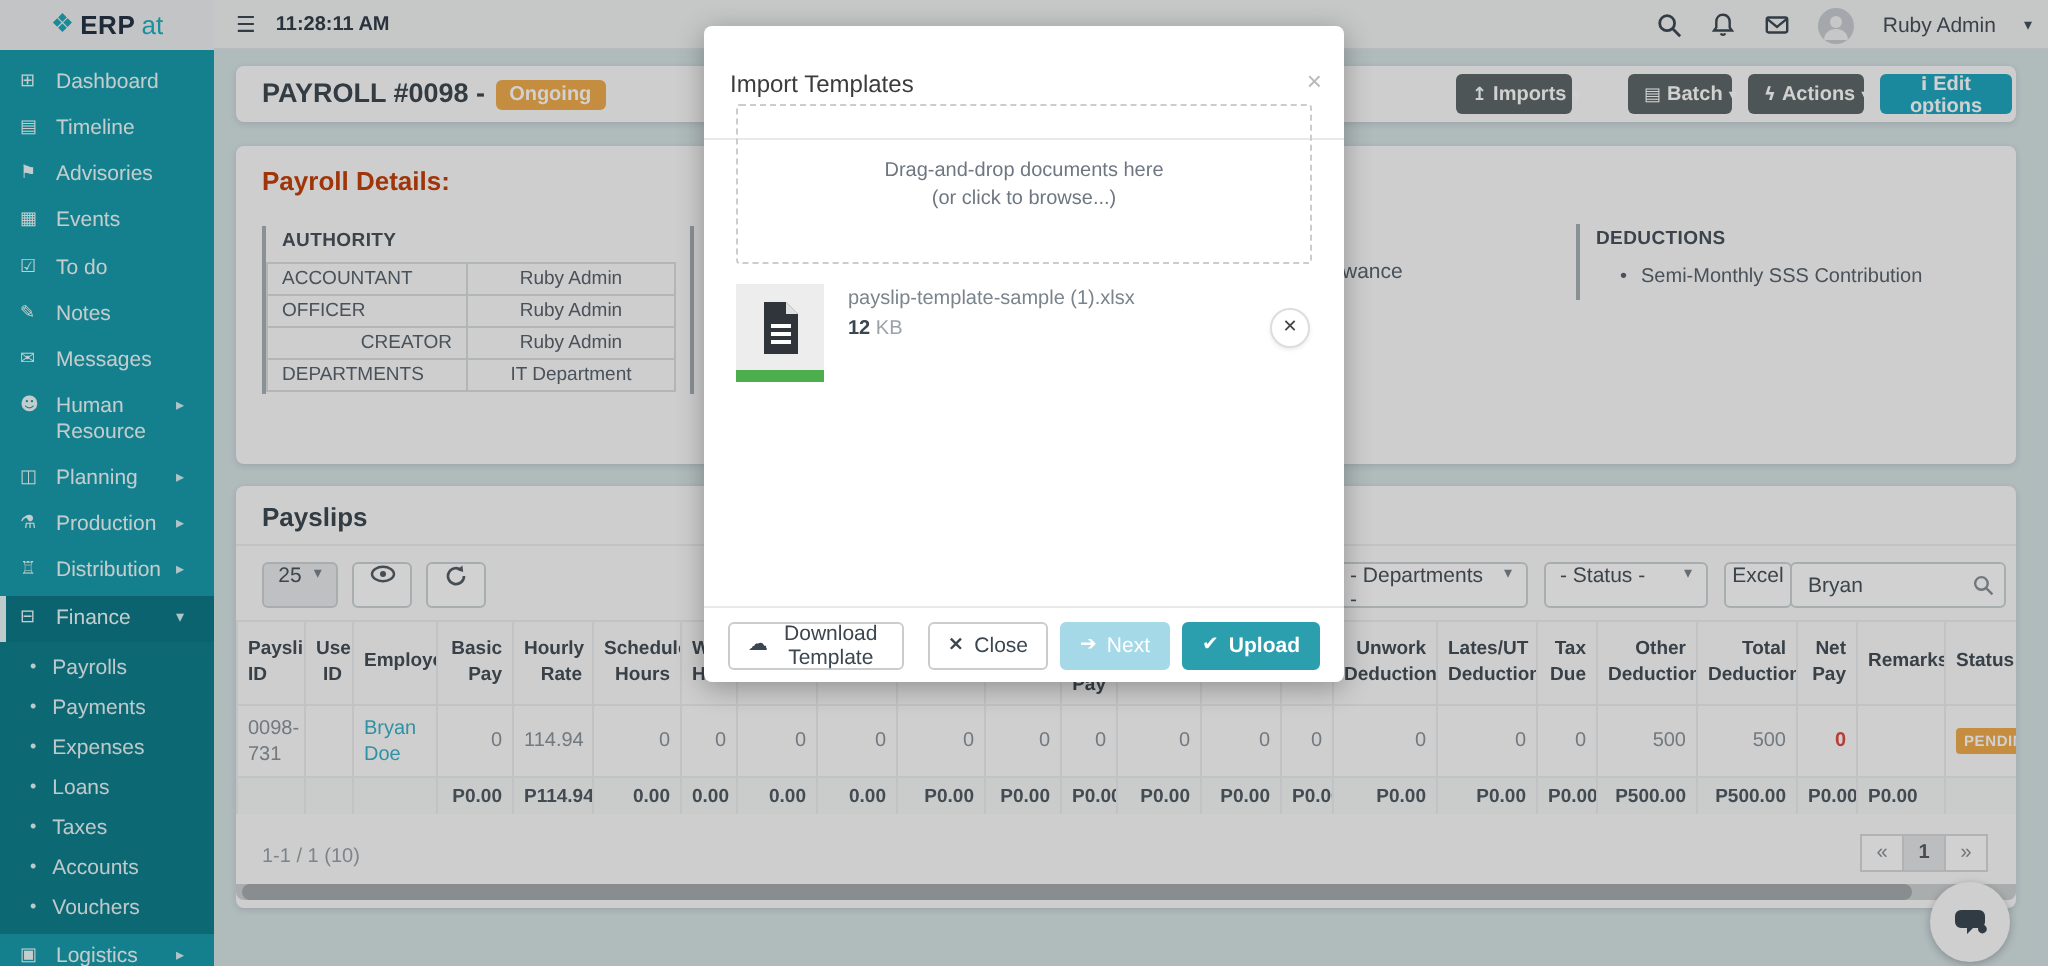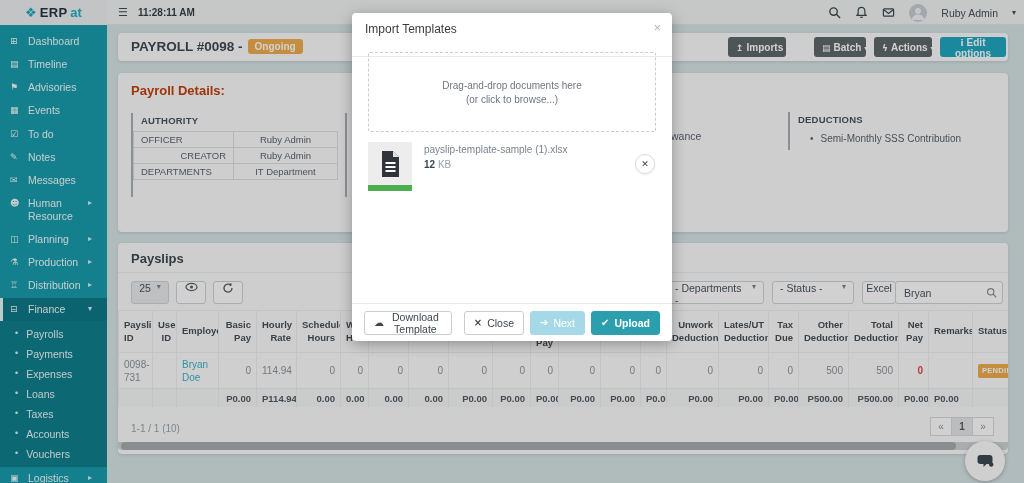--- a/index.html
+++ b/index.html
@@ -8,21 +8,21 @@
             font-family:"Liberation Sans",sans-serif; }
   .ic { font-family:"DejaVu Sans",sans-serif; }
 
   
   .topbar { position:absolute; left:0; top:0; width:1024px; height:25px; background:#f2f4f5;
             border-bottom:1px solid #e0e4e5; z-index:10; }
   .logo-area { position:absolute; left:0; top:0; width:107px; height:25px; background:#edf0f1;
                display:flex; align-items:center; justify-content:center; gap:3px; }
   .logo-cube { color:#1fa9bb; font-size:13px; font-weight:bold; }
   .logo-erp { color:#263445; font-weight:bold; font-size:13px; letter-spacing:.3px; }
-  .logo-at  { color:#1fb0c3; font-weight:bold; font-size:13px; }
+  .logo-at  { color:#1fb0c3; font-weight:normal; font-size:13px; }
   .clock { position:absolute; left:118px; top:0; height:25px; display:flex; align-items:center; gap:10px; }
   .clock .ic { color:#3f4a55; font-size:11px; }
   .clock-time { font-size:10px; font-weight:bold; color:#343f4a; }
   .topbar-right { position:absolute; right:8px; top:0; height:25px; display:flex; align-items:center; gap:14px; }
   .tb-icon { width:13px; height:13px; display:block; }
   .avatar { width:18px; height:18px; border-radius:50%; background:#c9ced2; position:relative; overflow:hidden; }
   .avatar svg { position:absolute; left:0; top:0; }
   .tb-user { font-size:10.5px; color:#46505a; }
   .tb-caret { font-size:8px; color:#46505a; }
 
@@ -101,21 +101,21 @@
   .pg.active { background:#e4e7e8; color:#555e66; font-weight:bold; }
   .hscroll { position:absolute; left:0; top:199px; width:890px; height:8px; background:#d0d3d4;
              border-radius:0 0 4px 4px; }
   .hthumb { position:absolute; left:3px; top:0; width:835px; height:8px; background:#a9adaf; border-radius:4px;
             cursor:pointer; }
 
   
   .backdrop { position:absolute; left:0; top:0; width:1024px; height:483px; background:rgba(0,0,0,.18); z-index:40; }
   .modal { position:absolute; left:352px; top:13px; width:320px; height:328px; background:#fff; border-radius:4px;
            box-shadow:0 3px 14px rgba(0,0,0,.30); z-index:50; }
-  .m-head { position:absolute; left:0; top:0; width:320px; height:44px; border-bottom:1px solid #e9e9e9; }
+  .m-head { position:absolute; left:0; top:13px; width:320px; height:44px; border-bottom:1px solid #e9e9e9; }
   .m-title { position:absolute; left:13px; top:9px; font-size:12px; color:#3c3c3c; }
   .m-x { position:absolute; right:11px; top:7px; font-size:13px; color:#b9b9b9; cursor:pointer; }
   .dropzone { position:absolute; left:16px; top:39px; width:288px; height:80px; border:1px dashed #ccc;
               border-radius:2px; display:flex; flex-direction:column; align-items:center; justify-content:center;
               gap:3px; cursor:pointer; }
   .dz-l1 { font-size:10px; color:#6e7781; }
   .dz-l2 { font-size:10px; color:#6e7781; }
   .file-item { position:absolute; left:0; top:126px; width:320px; height:64px; }
   .f-icon { position:absolute; left:16px; top:3px; width:44px; height:43px; background:#ededed;
             display:flex; align-items:center; justify-content:center; }
@@ -281,20 +281,24 @@
     <button class="ph-btn btn-dark" style="left:756px; width:58px;"><span class="ic">ϟ</span><span>Actions</span><span class="cv ic">▾</span></button>
     <button class="ph-btn btn-teal" style="left:822px; width:66px;"><span class="ic" style="font-weight:bold;">i</span><span>Edit options</span></button>
   </section>
 
   <section class="card" id="detailsCard">
     <div class="pd-title">Payroll Details:</div>
     <div class="sec-bar" style="left:13px; top:40px; height:84px;"></div>
     <div class="sec-label" style="left:23px; top:42px;">AUTHORITY</div>
     <table class="auth-table">
         <tbody>
+          <tr>
+            <td style="width:100px;">ACCOUNTANT</td>
+            <td class="val">Ruby Admin</td>
+          </tr>
           <tr>
             <td style="width:100px;">OFFICER</td>
             <td class="val">Ruby Admin</td>
           </tr>
           <tr>
             <td style="width:100px;text-align:right;">CREATOR</td>
             <td class="val">Ruby Admin</td>
           </tr>
           <tr>
             <td style="width:100px;">DEPARTMENTS</td>

